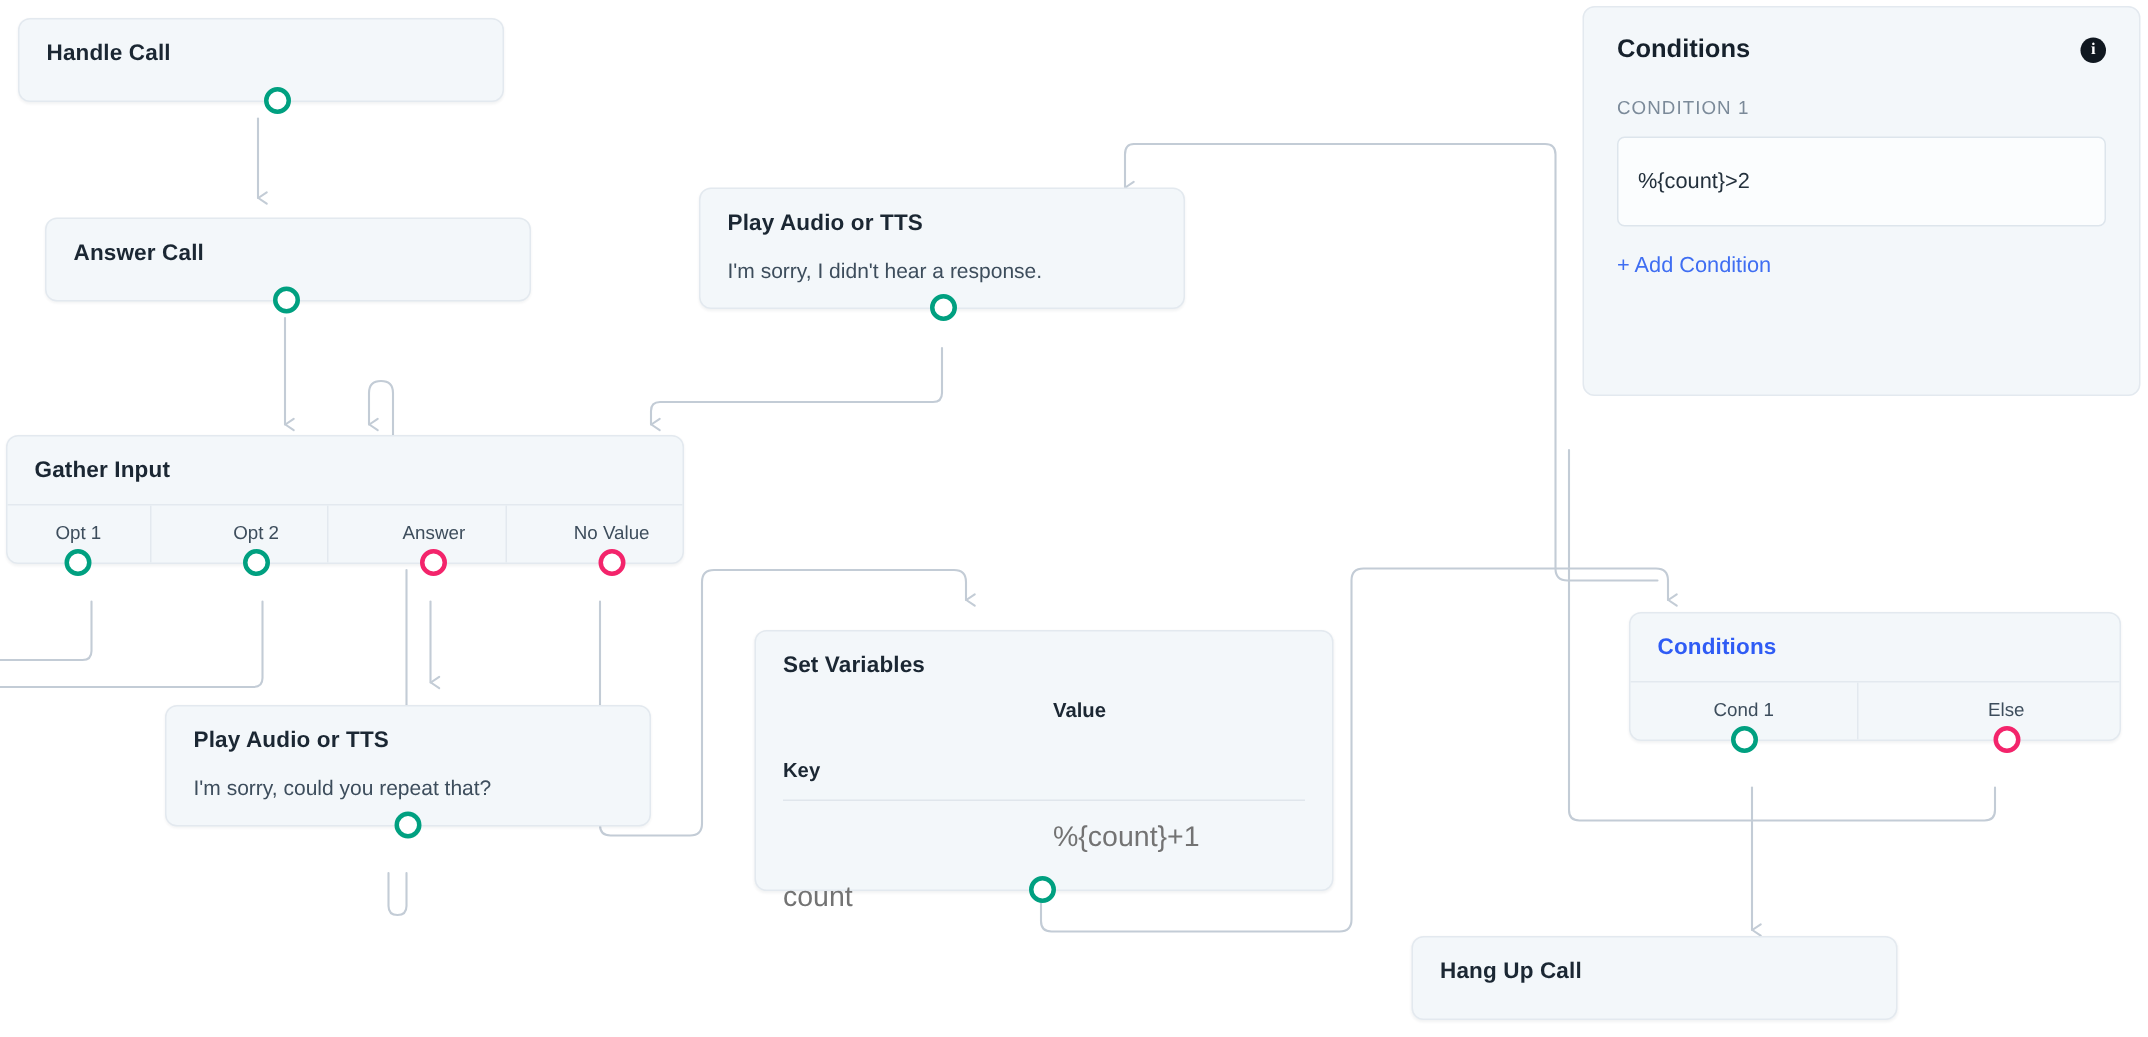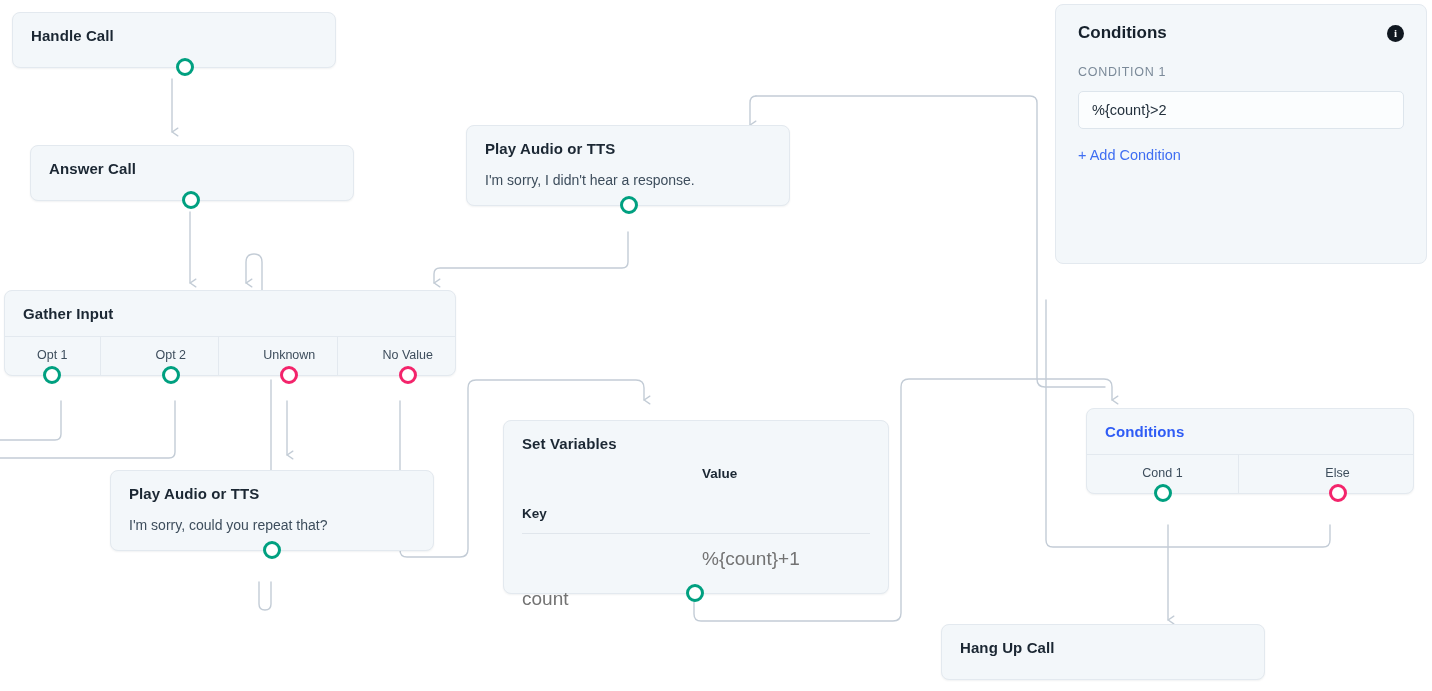--- a/index.html
+++ b/index.html
@@ -100,21 +100,21 @@
     font-size: 12.5px; color: #7b8a99; letter-spacing: .7px;
     padding: 22px 22px 0 22px;
   }
   .panel-input {
     margin: 12px 22px 0 22px;
     background: #fbfdfe;
     border: 1px solid #dde5ec;
     border-radius: 5px;
     font-size: 14.5px;
     color: #24313d;
-    padding: 10px 13px;
+    padding: 21px 13px;
   }
   .panel-link {
     padding: 18px 22px 0 22px;
     font-size: 14.5px;
     color: #3f6ef2;
     cursor: pointer;
   }
 </style>
 </head>
 <body>
@@ -175,21 +175,21 @@
     <div class="ports">
       <div class="port-cell">
         <span>Opt 1</span>
         <span class="dot teal"></span>
       </div>
       <div class="port-cell">
         <span>Opt 2</span>
         <span class="dot teal"></span>
       </div>
       <div class="port-cell">
-        <span>Unknown</span>
+        <span>Answer</span>
         <span class="dot pink"></span>
       </div>
       <div class="port-cell">
         <span>No Value</span>
         <span class="dot pink"></span>
       </div>
     </div>
   </div>
 
   <div class="node" style="left:466px; top:125px; width:324px;">

